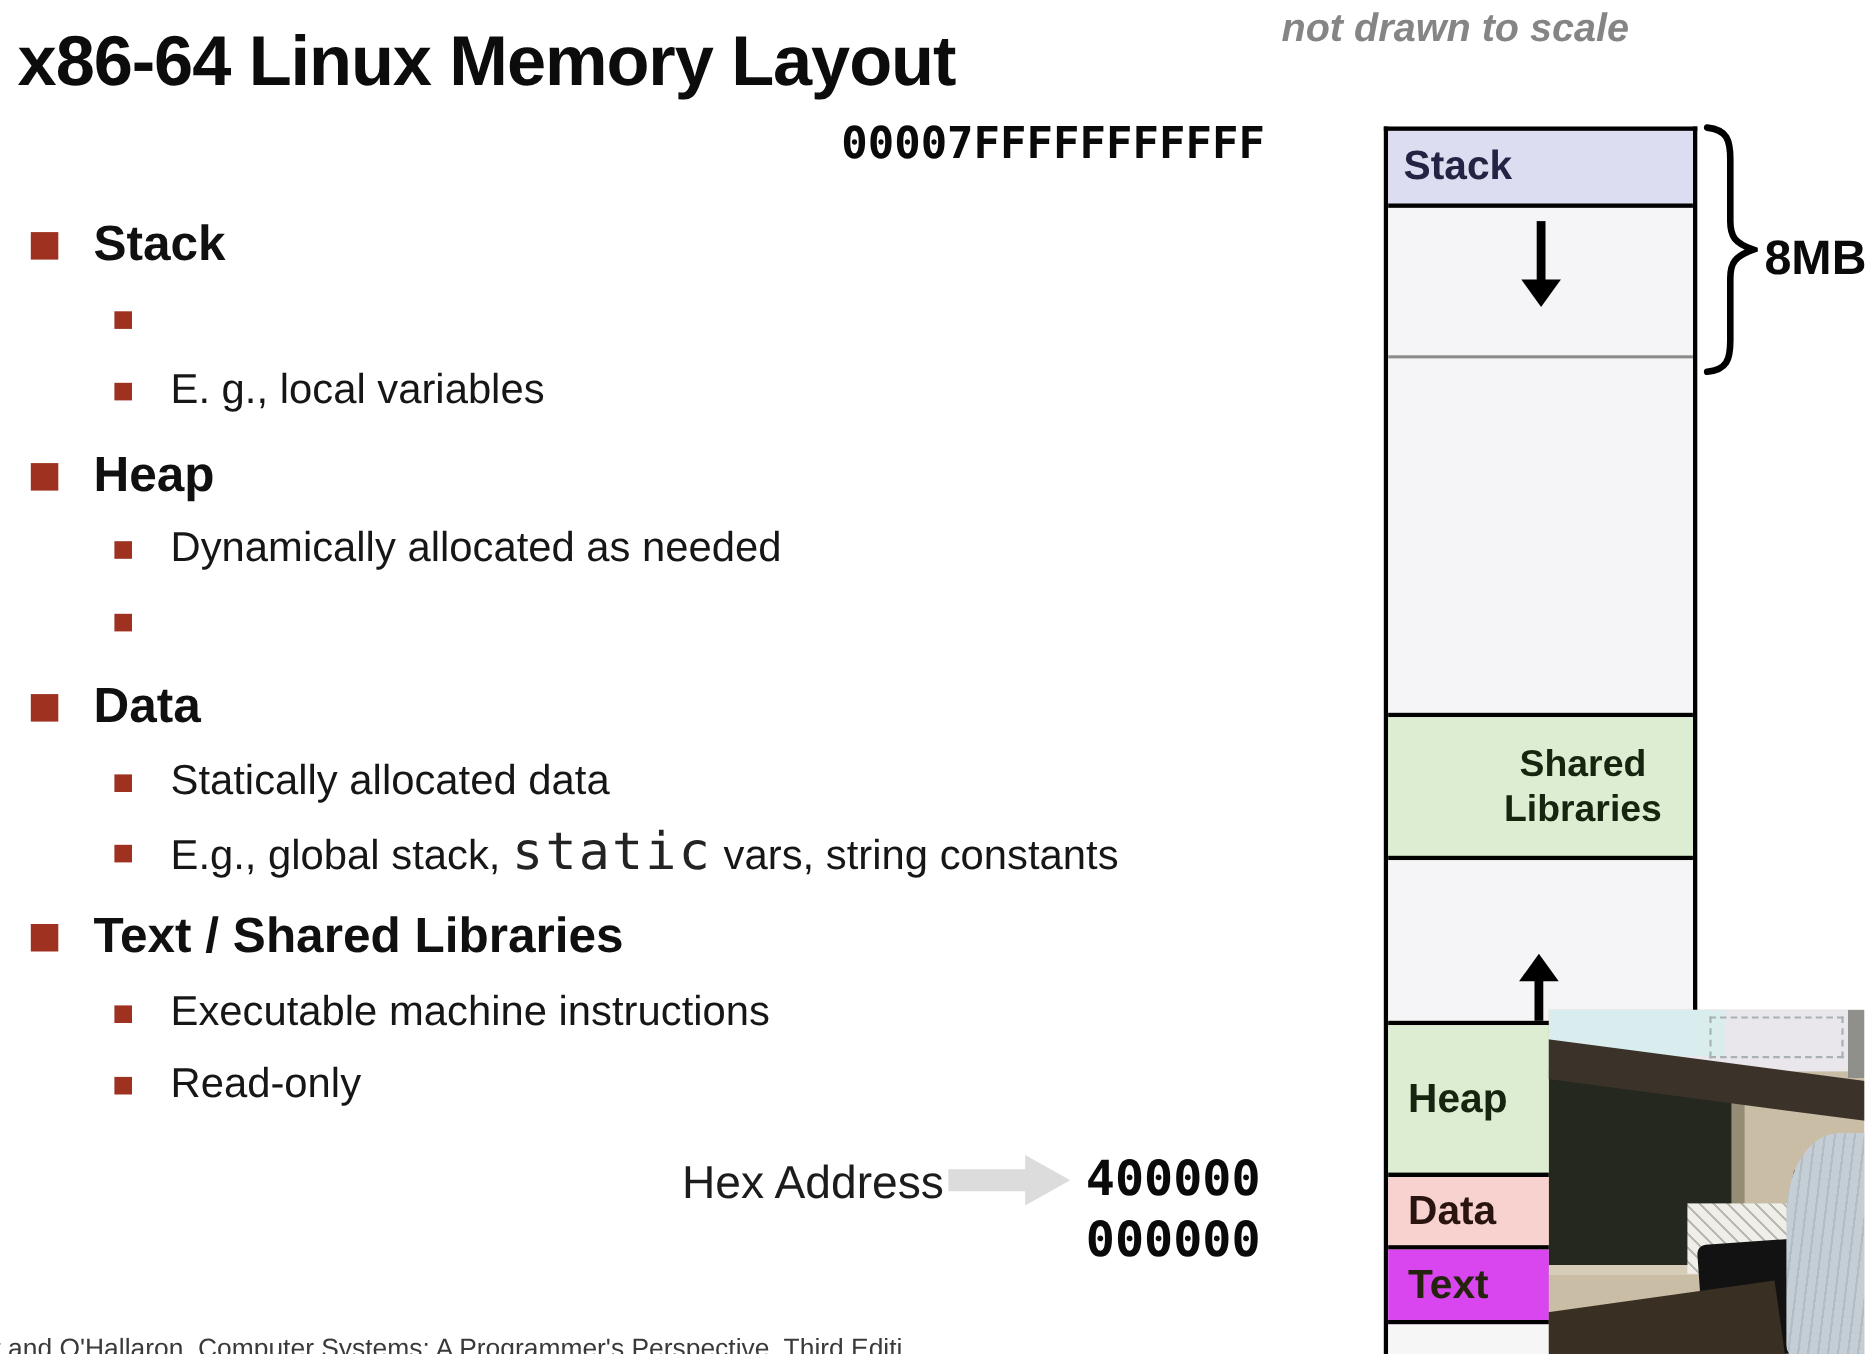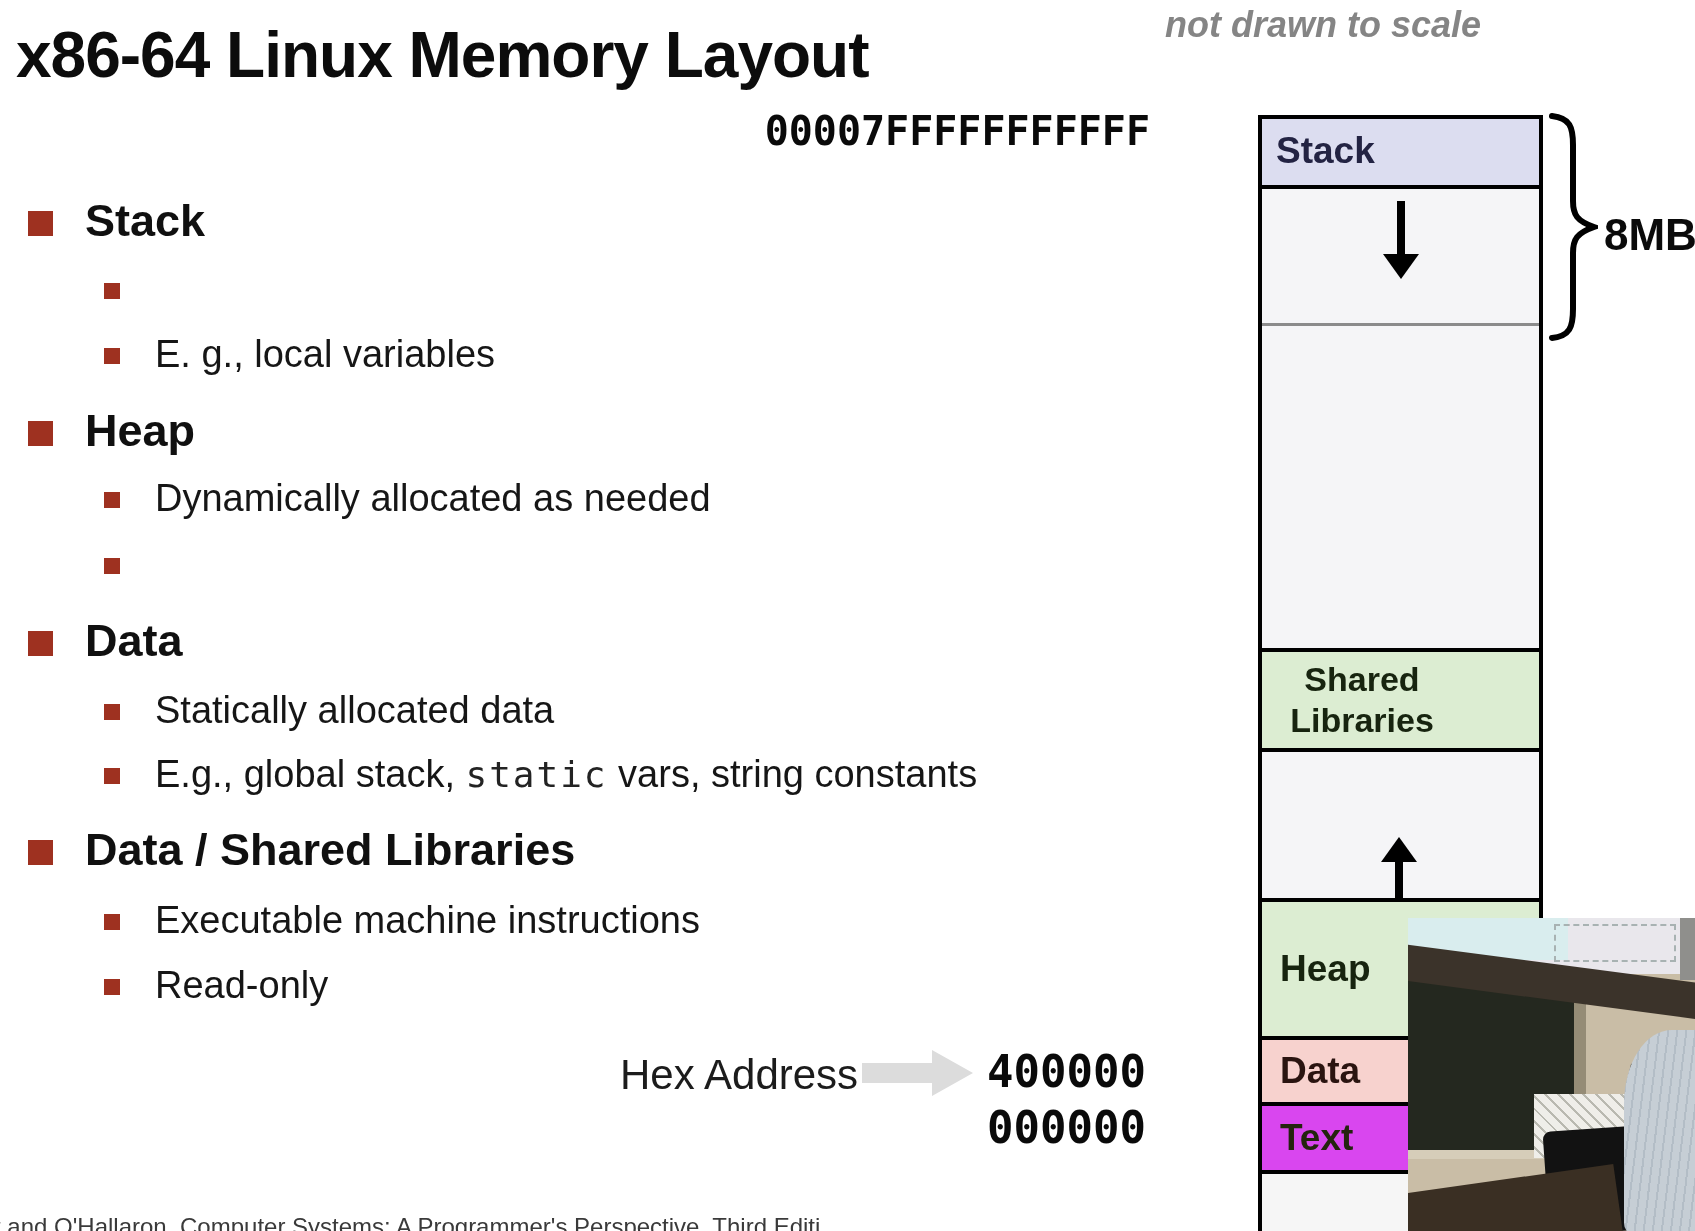--- a/index.html
+++ b/index.html
@@ -15,40 +15,40 @@
   .scale-note{
     position:absolute;left:1158px;top:4px;width:330px;text-align:center;
     font-size:36px;font-style:italic;font-weight:bold;color:#858585;white-space:nowrap;
   }
   .l1{position:absolute;left:28px;display:flex;align-items:center;gap:32px;height:52px;}
   .sq1{width:25px;height:25px;background:#9e3120;flex:0 0 auto;margin-top:4px;}
   .l1t{font-size:45px;font-weight:bold;color:#101010;white-space:nowrap;}
   .l2{position:absolute;left:104px;display:flex;align-items:center;gap:35px;height:44px;}
   .sq2{width:16px;height:16px;background:#9e3120;flex:0 0 auto;margin-top:3px;}
   .l2t{font-size:38px;color:#161616;white-space:nowrap;}
-  .code{font-family:"DejaVu Sans Mono","Liberation Mono",monospace;font-size:36px;letter-spacing:2px;color:#232323;}
+  .code{font-family:"DejaVu Sans Mono","Liberation Mono",monospace;font-size:47px;letter-spacing:2px;color:#232323;}
   
   .mono{font-family:"DejaVu Sans Mono","Liberation Mono",monospace;font-weight:bold;color:#0a0a0a;}
   .top-address{position:absolute;left:748px;top:110px;width:402px;text-align:right;font-size:40px;line-height:42px;}
   .hex-label{position:absolute;left:620px;top:1051px;font-size:42px;color:#1c1c1c;white-space:nowrap;}
   .base-address{position:absolute;left:986px;top:1044px;width:160px;text-align:right;font-size:44px;line-height:56px;}
   .hex-arrow{position:absolute;left:862px;top:1050px;}
   
   .citation{position:absolute;left:-6px;top:1213px;font-size:24px;color:#3a3a3a;white-space:nowrap;}
   
   .memcol{
     position:absolute;left:1258px;top:115px;width:285px;height:1116px;
     border:4px solid #000;border-bottom:none;box-sizing:border-box;background:#f6f6f6;
   }
   .seg{position:relative;width:100%;box-sizing:border-box;}
   .seg-stack{height:70px;background:#dcddf0;border-bottom:4px solid #000;}
   .stack-label{font-size:37px;font-weight:bold;color:#232343;padding:11px 0 0 14px;}
   .seg-arrowdown{height:137px;background:#f5f5f7;border-bottom:3px solid #8b8b8b;}
   .seg-empty1{height:326px;background:#f5f5f7;border-bottom:4px solid #000;}
-  .seg-shared{height:100px;background:#dcedd2;border-bottom:4px solid #000;display:flex;align-items:center;justify-content:flex-start;}
+  .seg-shared{height:130px;background:#dcedd2;border-bottom:4px solid #000;display:flex;align-items:center;justify-content:flex-end;}
   .shared-label{font-size:34px;font-weight:bold;color:#17240f;line-height:41px;width:200px;text-align:center;}
   .seg-arrowup{height:150px;background:#f5f5f7;border-bottom:4px solid #000;}
   .seg-heap{height:138px;background:#dcedd2;border-bottom:4px solid #000;display:flex;align-items:center;}
   .seg-data{height:66px;background:#f7d2ce;border-bottom:4px solid #000;display:flex;align-items:center;}
   .seg-text{height:68px;background:#d946ef;border-bottom:4px solid #000;display:flex;align-items:center;}
   .seg-bottom{height:37px;background:#f6f6f6;}
   .band-label{font-size:37px;font-weight:bold;padding-left:18px;}
   .heap-c{color:#17240f;}.data-c{color:#2a1410;}.text-c{color:#24240e;}
   .dshaft{position:absolute;left:135px;top:12px;width:8px;height:55px;background:#000;}
   .dhead{position:absolute;left:121px;top:65px;width:0;height:0;border-left:18px solid transparent;border-right:18px solid transparent;border-top:25px solid #000;}
@@ -118,21 +118,21 @@
   <span class="sq2"></span>
   <span class="l2t">Statically allocated data</span>
 </div>
 <div class="l2" style="top:752px">
   <span class="sq2"></span>
   <span class="l2t"><span>E.g., global stack, </span><span class="code">static</span><span> vars, string constants</span></span>
 </div>
 
 <div class="l1" style="top:824px">
   <span class="sq1"></span>
-  <span class="l1t">Data  / Shared Libraries</span>
+  <span class="l1t">Text  / Shared Libraries</span>
 </div>
 <div class="l2" style="top:898px">
   <span class="sq2"></span>
   <span class="l2t">Executable machine instructions</span>
 </div>
 <div class="l2" style="top:963px">
   <span class="sq2"></span>
   <span class="l2t">Read-only</span>
 </div>
 

